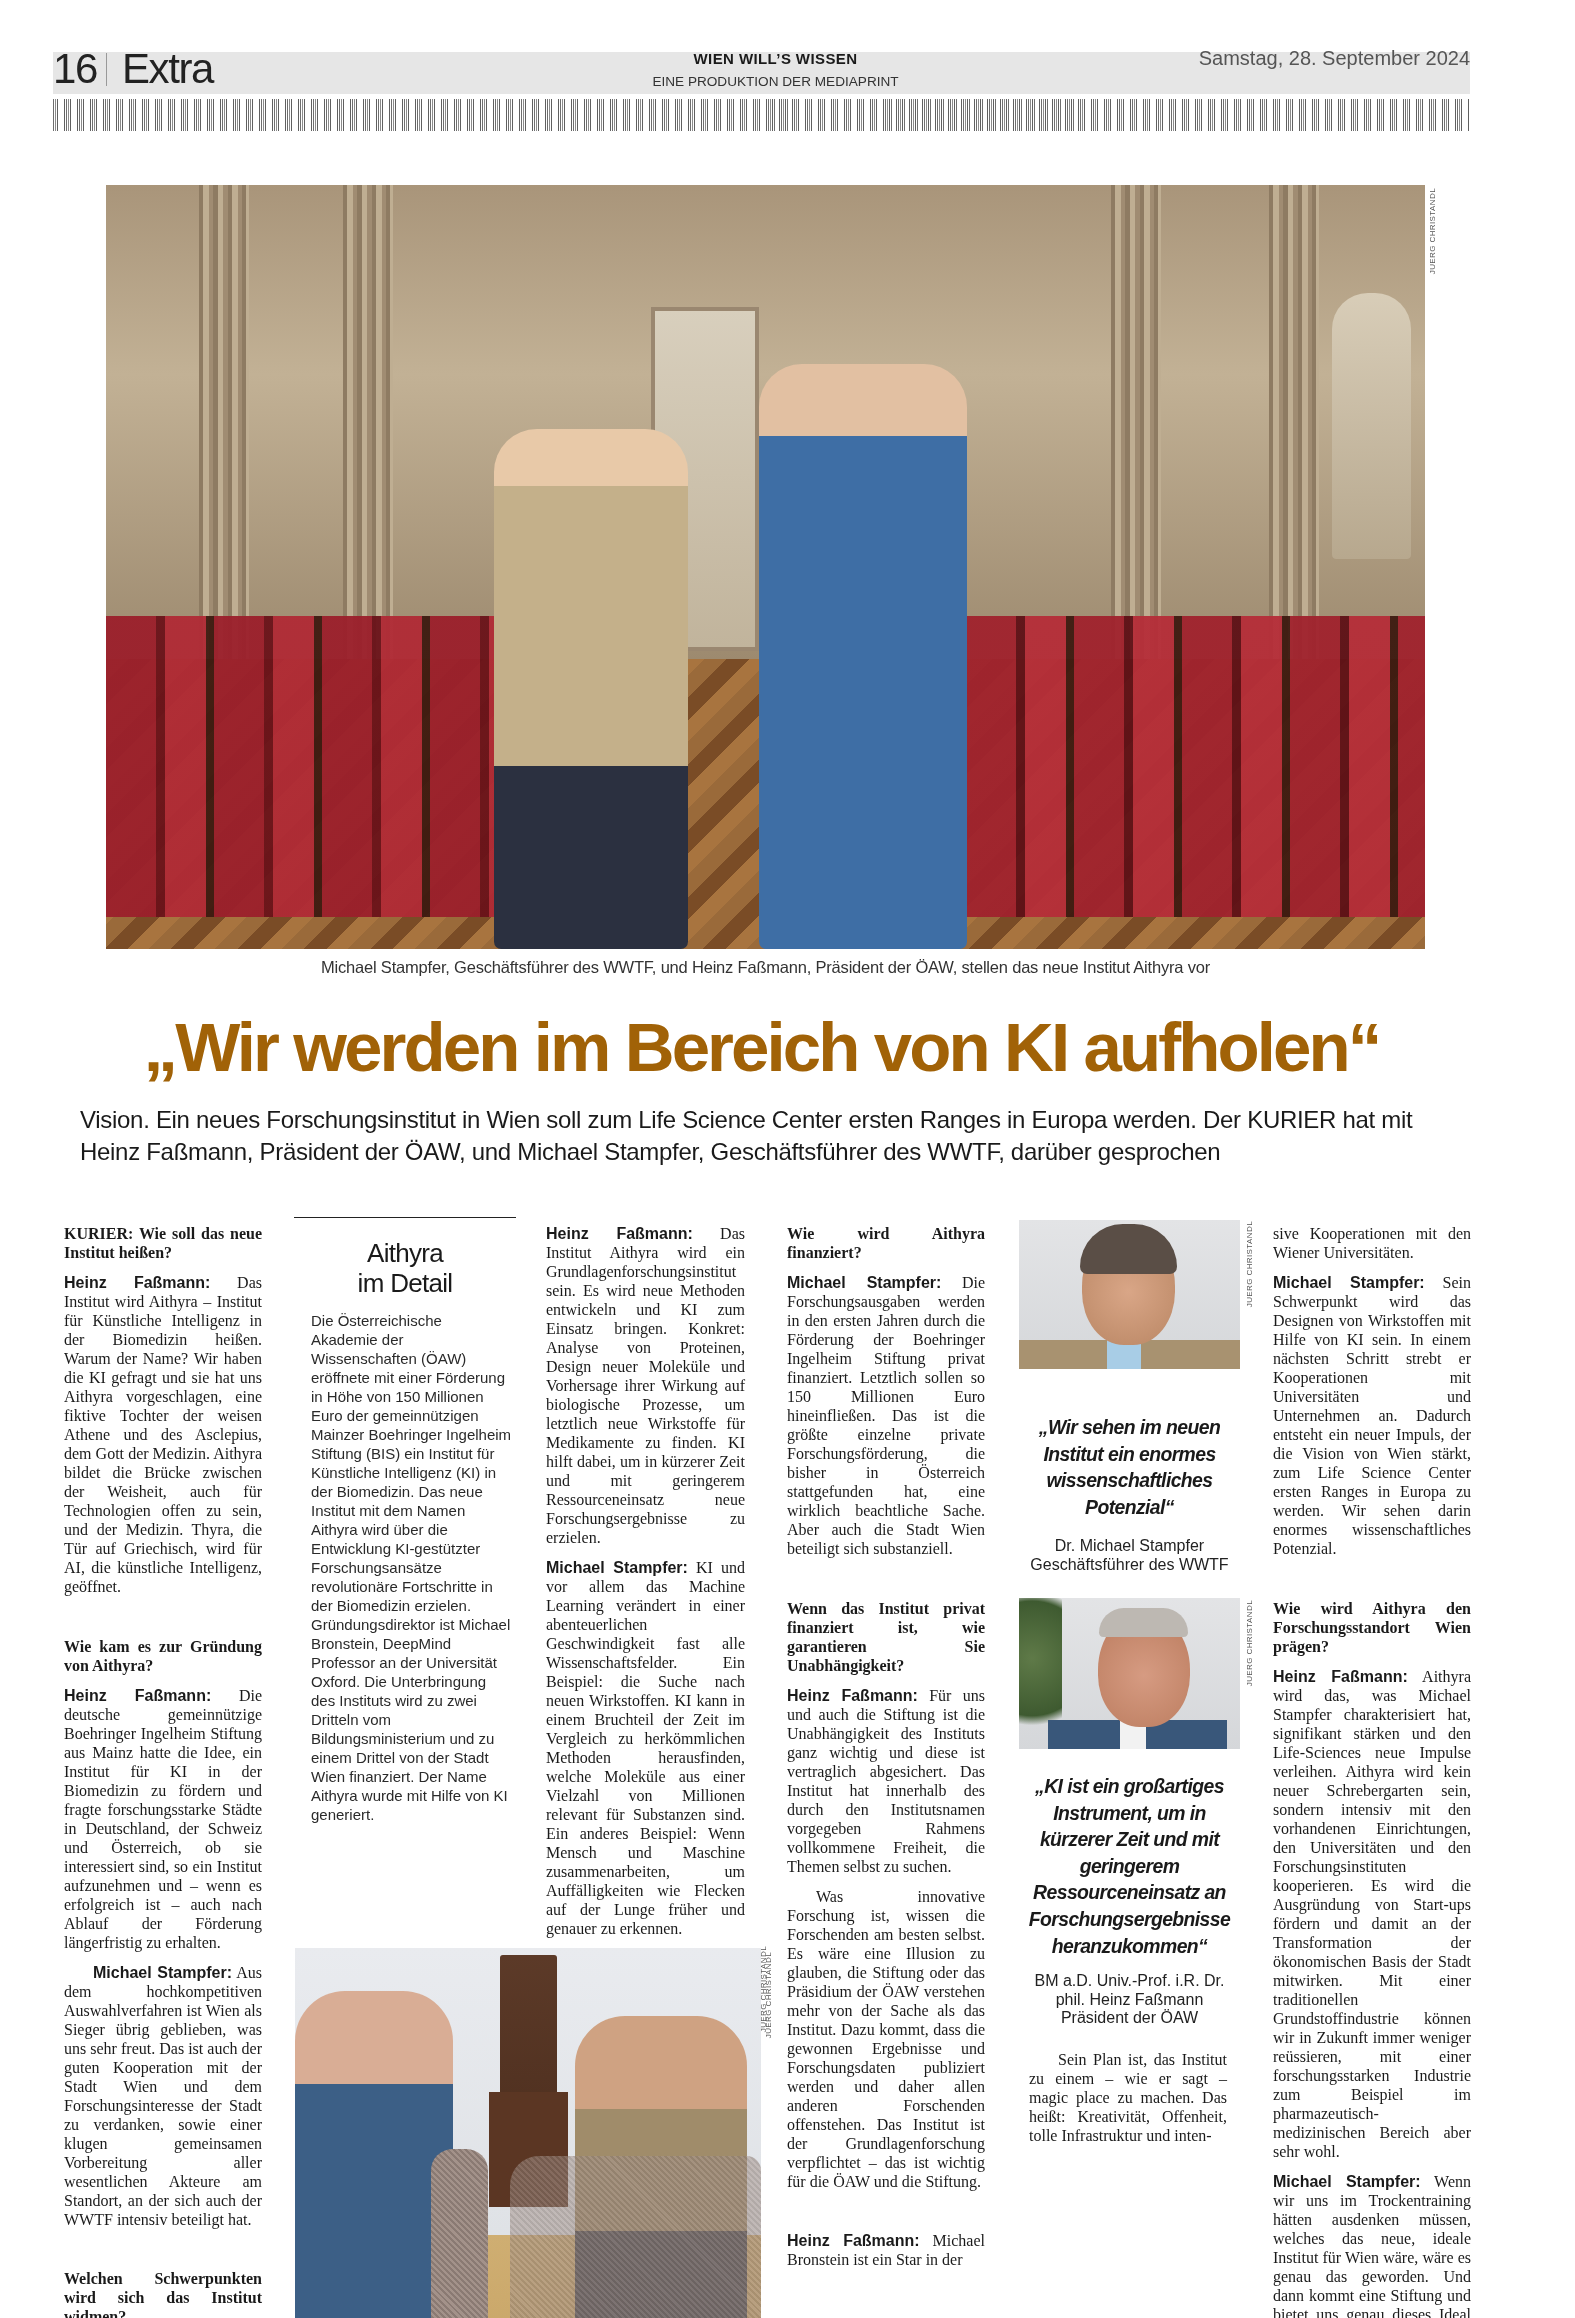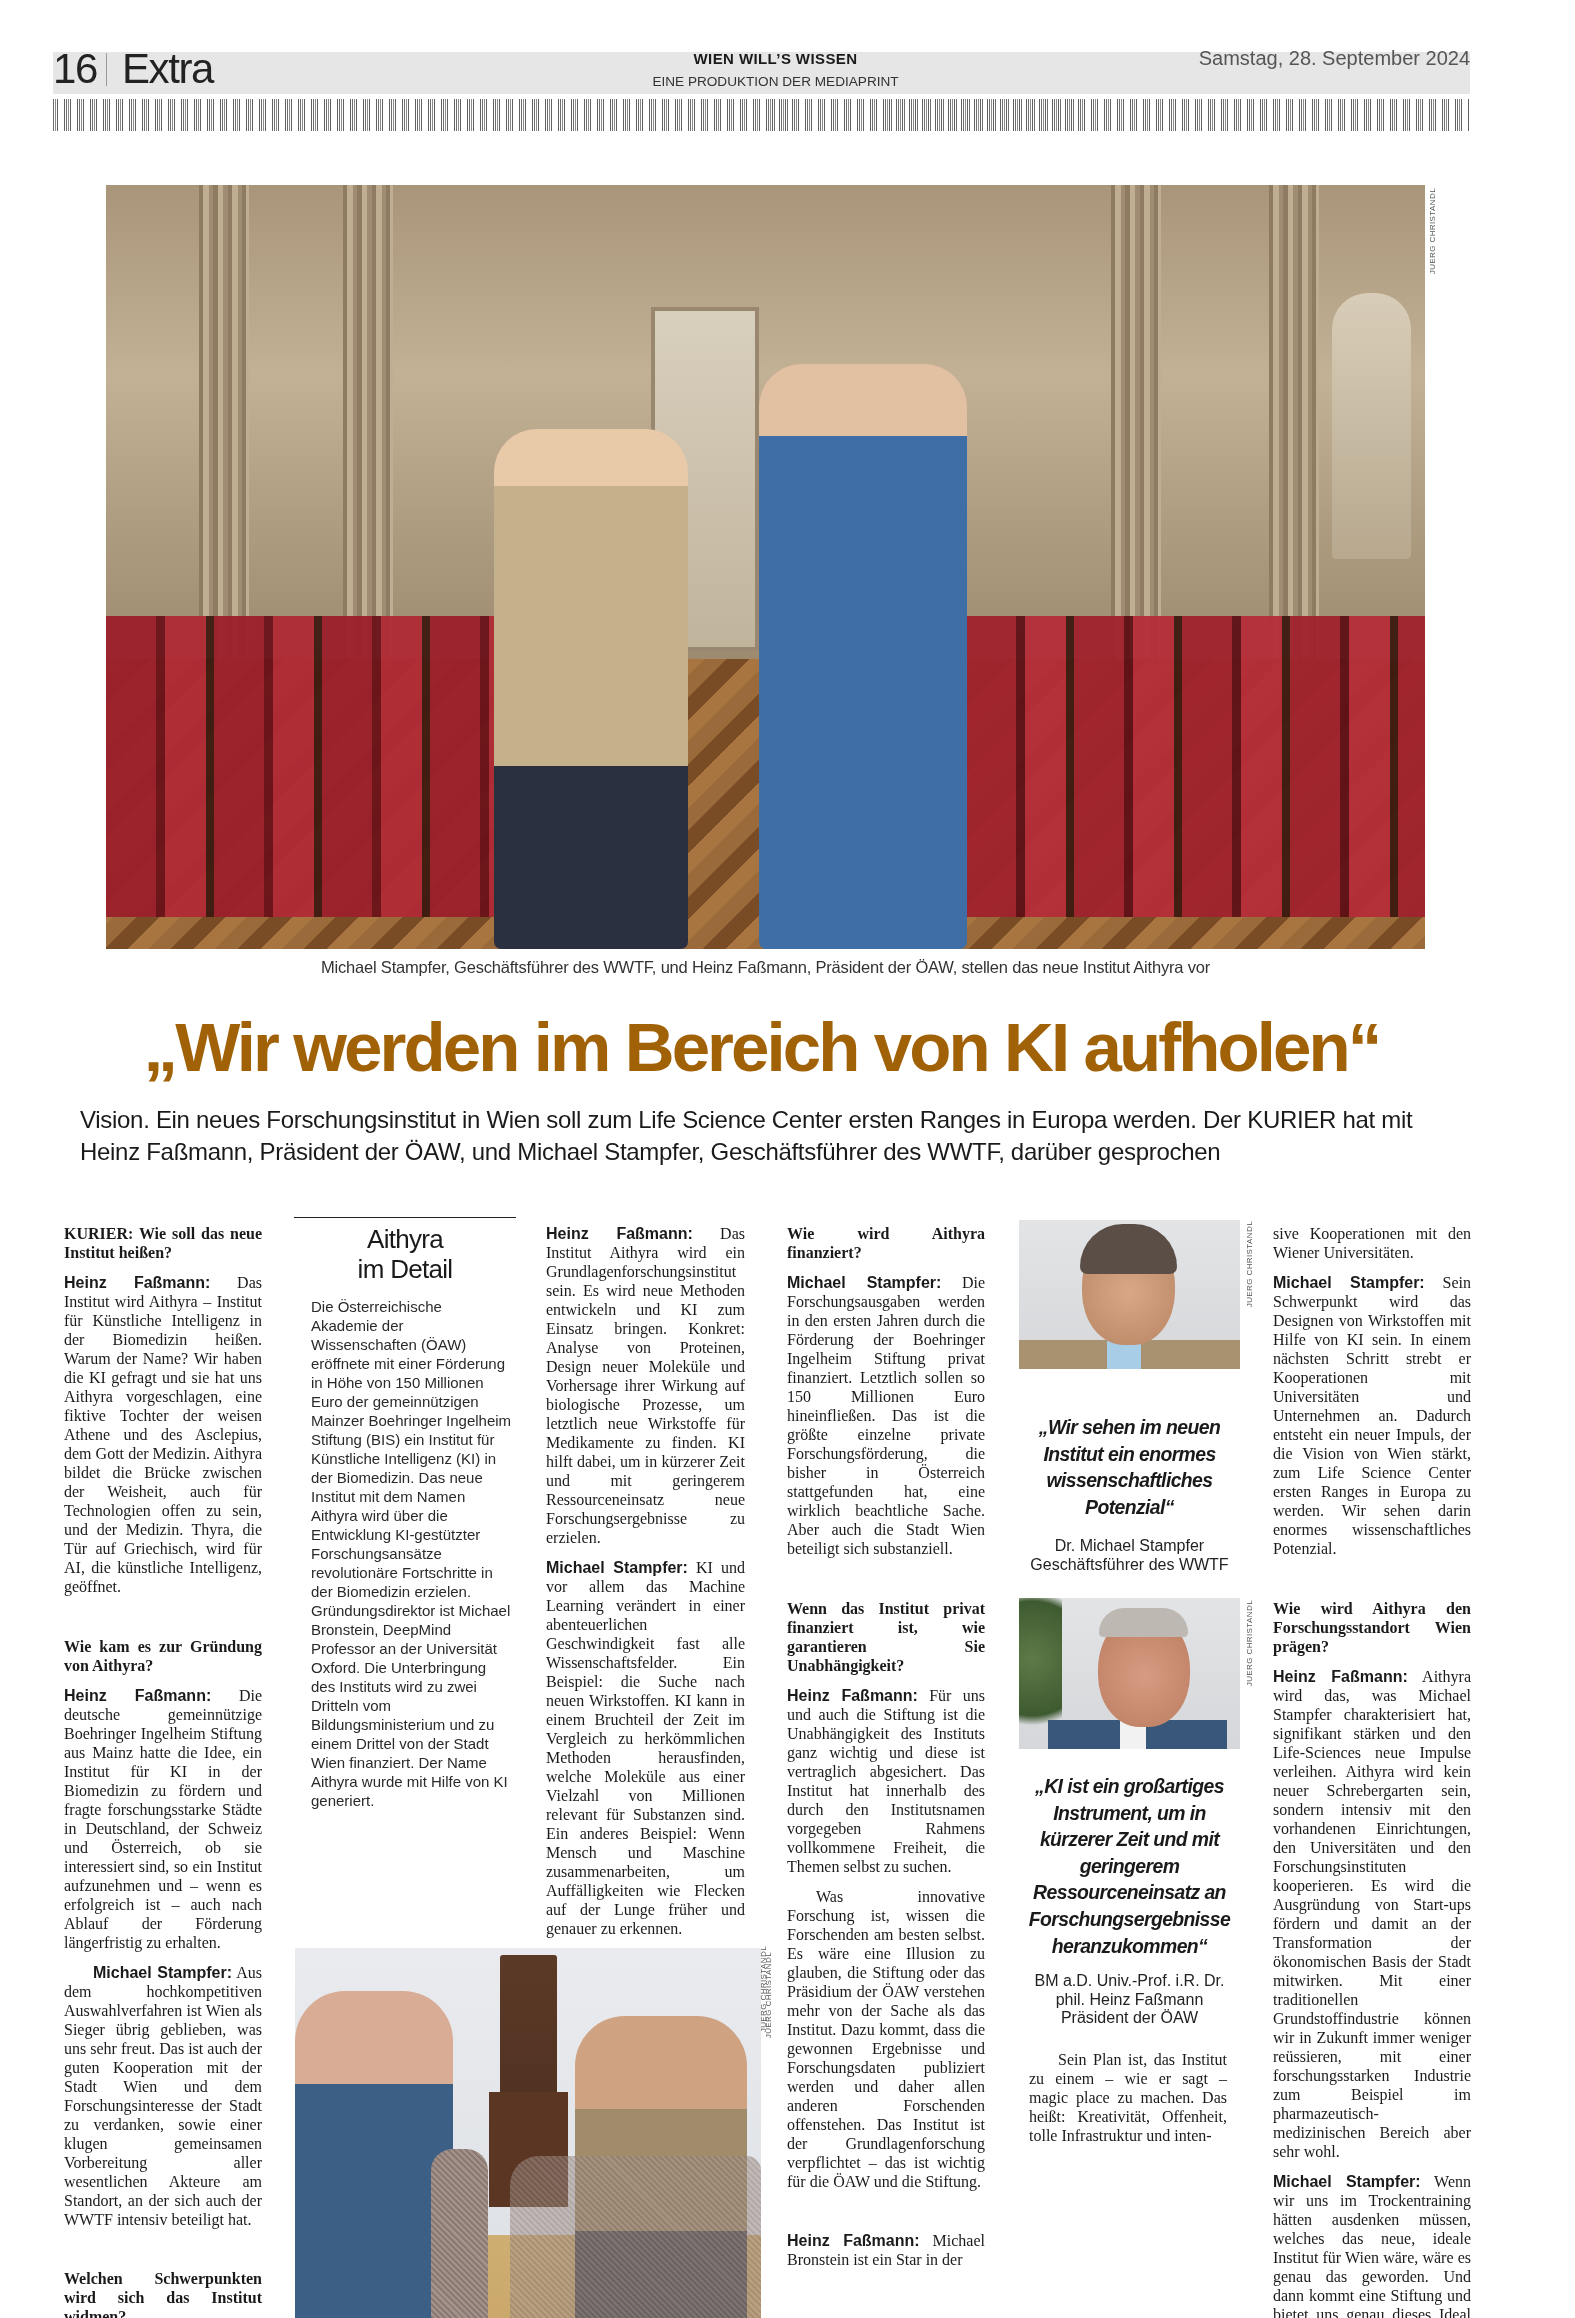--- a/index.html
+++ b/index.html
@@ -101,21 +101,21 @@
 
   .c1 { left: 53px; top: 1213px; width: 220px; }
   .c3 { left: 535px; top: 1213px; width: 221px; }
   .c4 { left: 776px; top: 1213px; width: 220px; }
   .c6 { left: 1262px; top: 1213px; width: 220px; }
   .c5b { left: 1018px; top: 2039px; width: 220px; }
 
   
   .infobox {
     position: absolute; left: 294px; top: 1217px; width: 222px;
-    border-top: 1.4px solid #222; padding-top: 6px;
+    border-top: 1.4px solid #222; padding-top: 20px;
   }
   .infobox h3 {
     font-family: "Liberation Sans", sans-serif; font-weight: normal; font-size: 26px; line-height: 30px;
     text-align: center; color: #1a1a1a; letter-spacing: -0.7px; margin-bottom: 13px;
   }
   .infobox .body {
     font-family: "Liberation Sans", sans-serif; font-size: 15px; line-height: 19px; color: #2a2a2a;
     padding-left: 17px; padding-right: 4.3px;
   }
 

